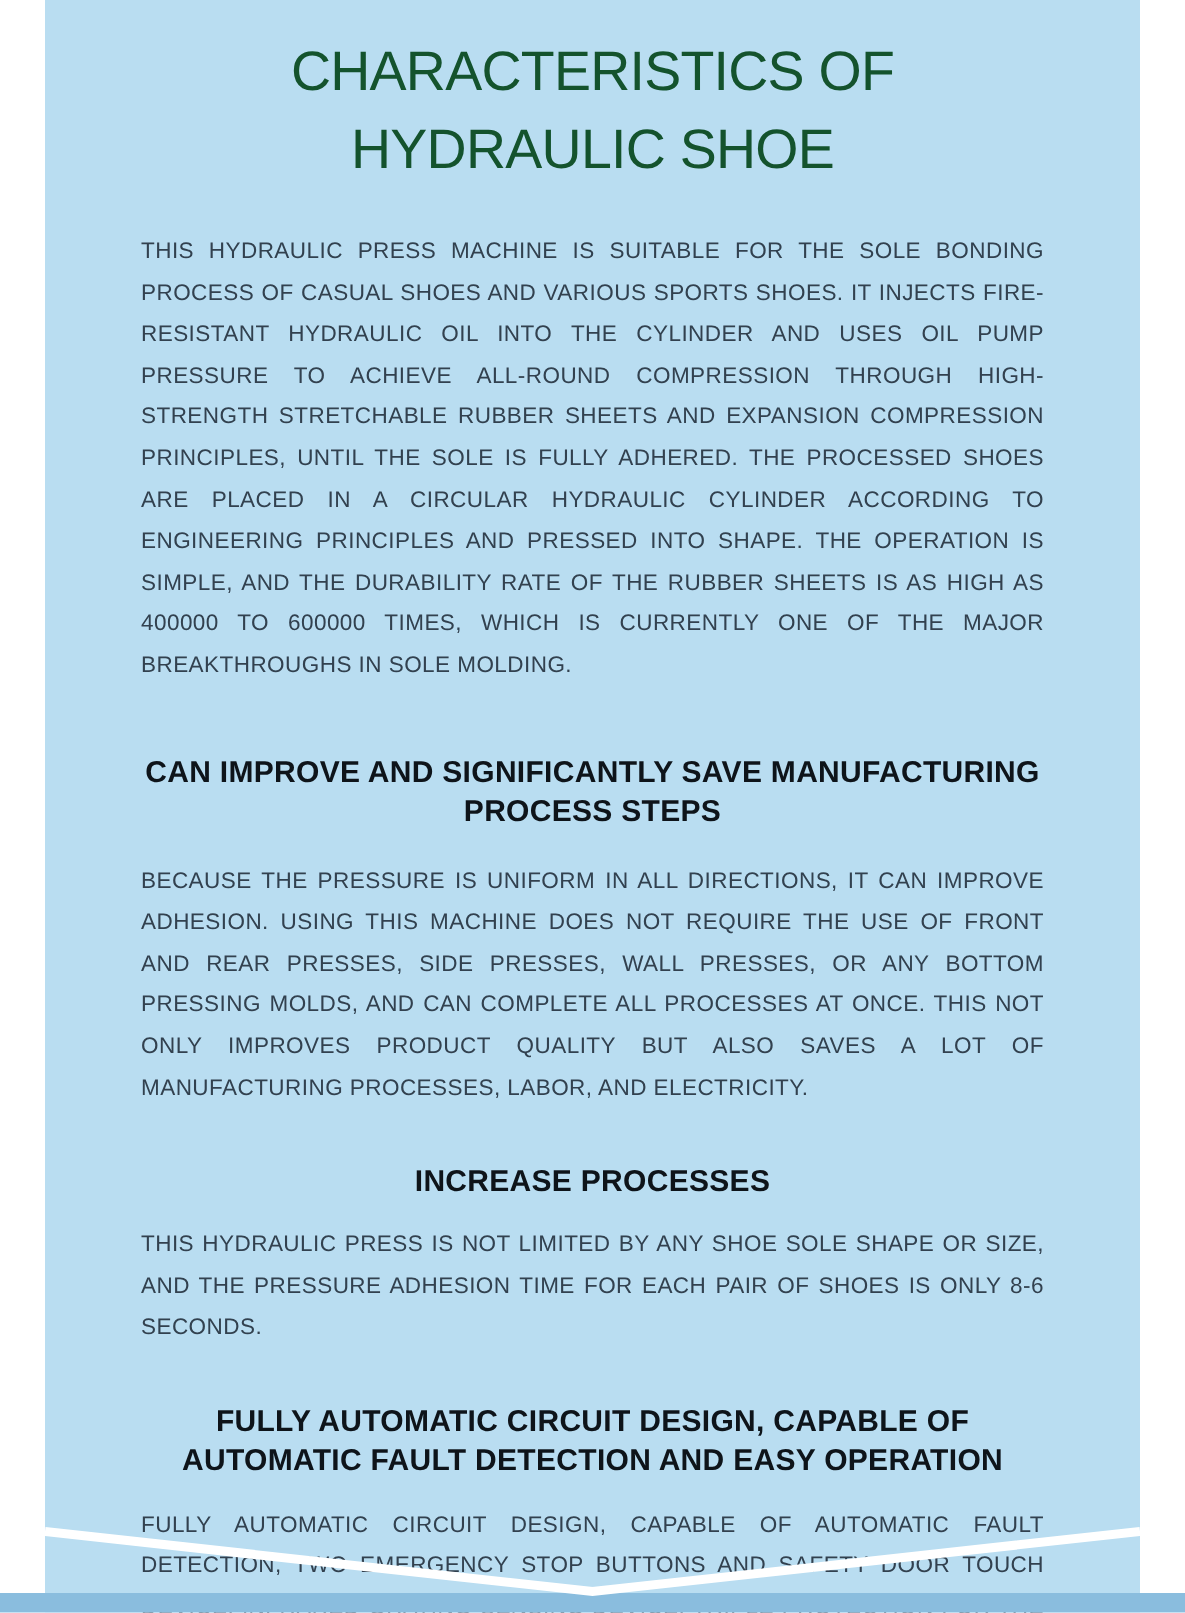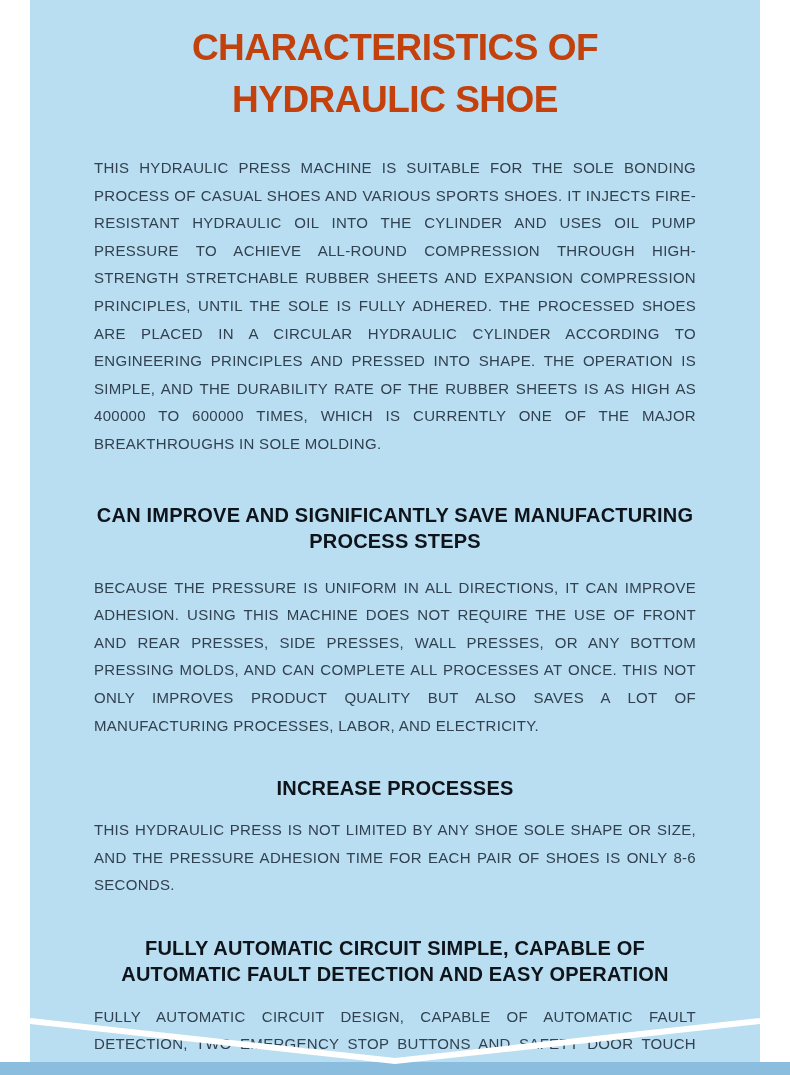--- a/index.html
+++ b/index.html
@@ -18,22 +18,22 @@
     right: 30px;
     top: 0;
     bottom: 0;
     background: #b9ddf1;
   }
   .content {
     padding: 14px 64px 0 64px;
   }
   .page-title {
     text-align: center;
-    font-weight: bold;
-    color: #c2410c;
+    font-weight: normal;
+    color: #14532d;
     font-size: 37px;
     line-height: 52px;
     letter-spacing: -0.5px;
     margin-top: 8px;
   }
   .body-text {
     color: #32414f;
     font-size: 15px;
     line-height: 27.6px;
     letter-spacing: 0.3px;
@@ -95,21 +95,21 @@
 
     <div class="s2">
       <h2 class="section-heading">
         <div>INCREASE PROCESSES</div>
       </h2>
       <p class="body-text">THIS HYDRAULIC PRESS IS NOT LIMITED BY ANY SHOE SOLE SHAPE OR SIZE, AND THE PRESSURE ADHESION TIME FOR EACH PAIR OF SHOES IS ONLY 8-6 SECONDS.</p>
     </div>
 
     <div class="s3">
       <h2 class="section-heading">
-        <div>FULLY AUTOMATIC CIRCUIT SIMPLE, CAPABLE OF</div>
+        <div>FULLY AUTOMATIC CIRCUIT DESIGN, CAPABLE OF</div>
         <div>AUTOMATIC FAULT DETECTION AND EASY OPERATION</div>
       </h2>
       <p class="body-text">FULLY AUTOMATIC CIRCUIT DESIGN, CAPABLE OF AUTOMATIC FAULT DETECTION, TWO EMERGENCY STOP BUTTONS AND SAFETY DOOR TOUCH DEVICE, INFRARED GRATING SENSING DEVICE, TRIPLE PROTECTION FOR THE SAFETY OF OPERATORS, CAN BE OPERATED FREELY WITHOUT THE NEED FOR SKILLED WORKERS.</p>
     </div>
 
   </div>
 </div>
 
 <div class="bottom-bar"></div>
 

